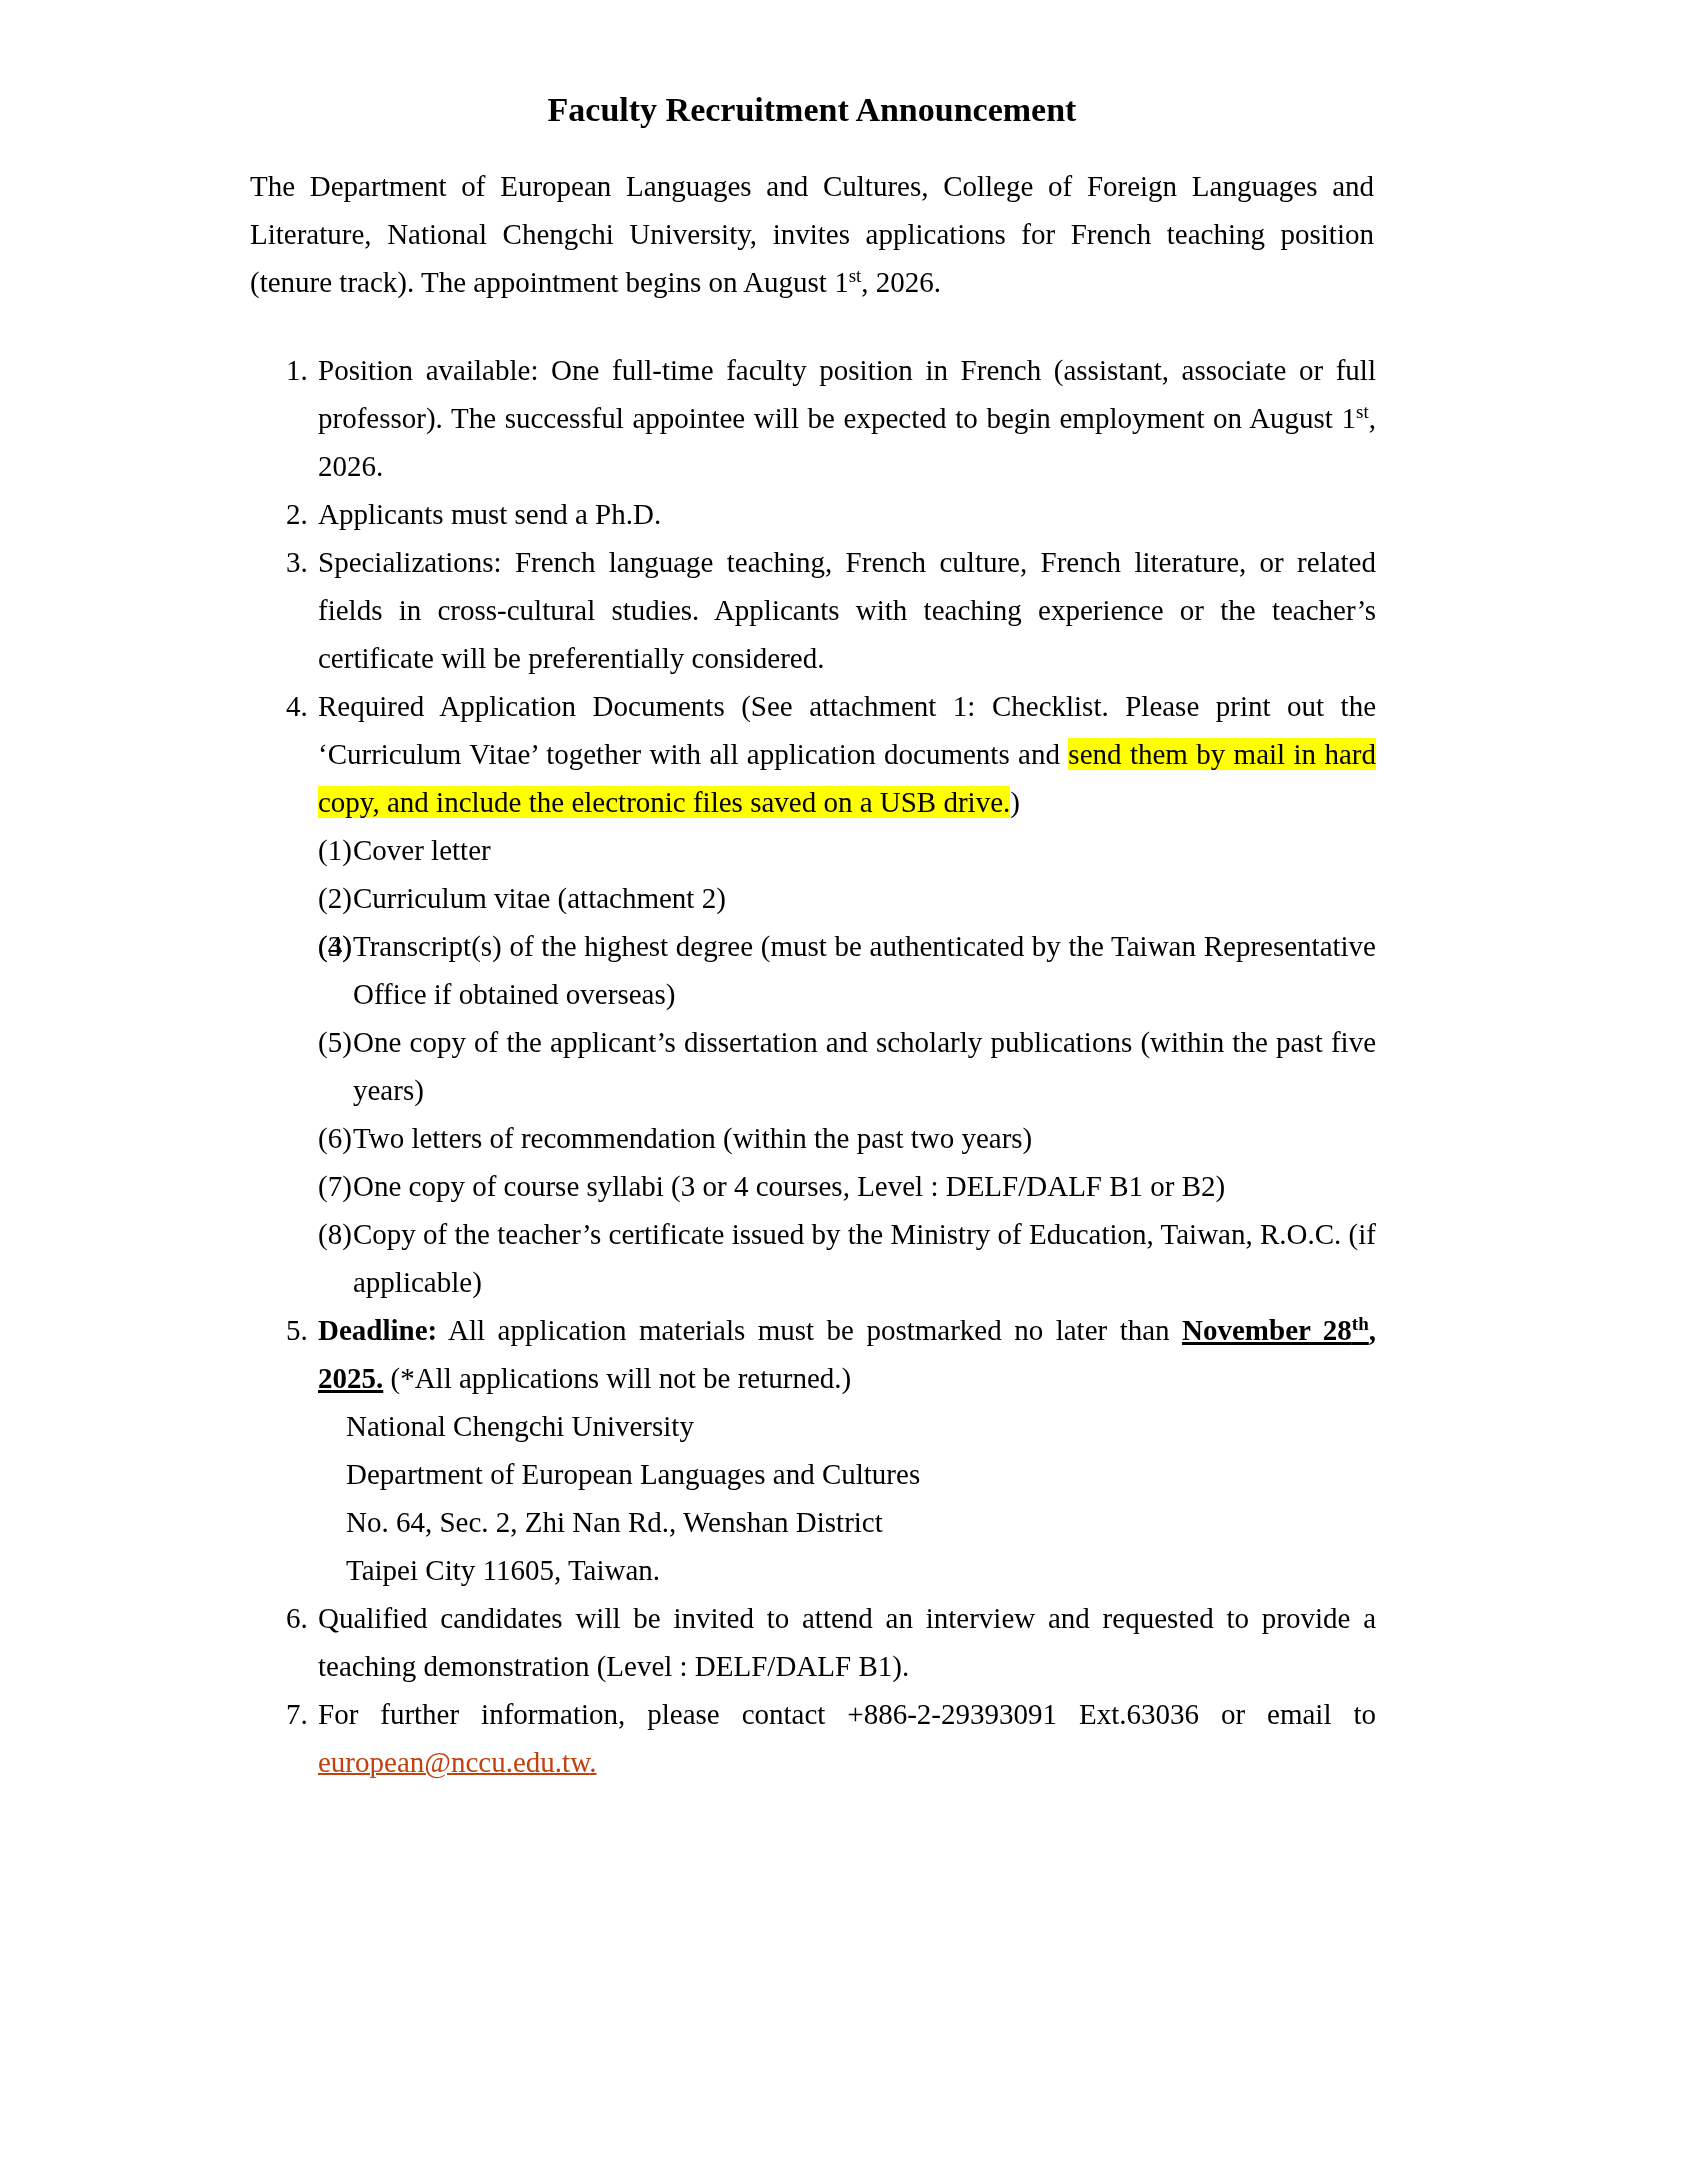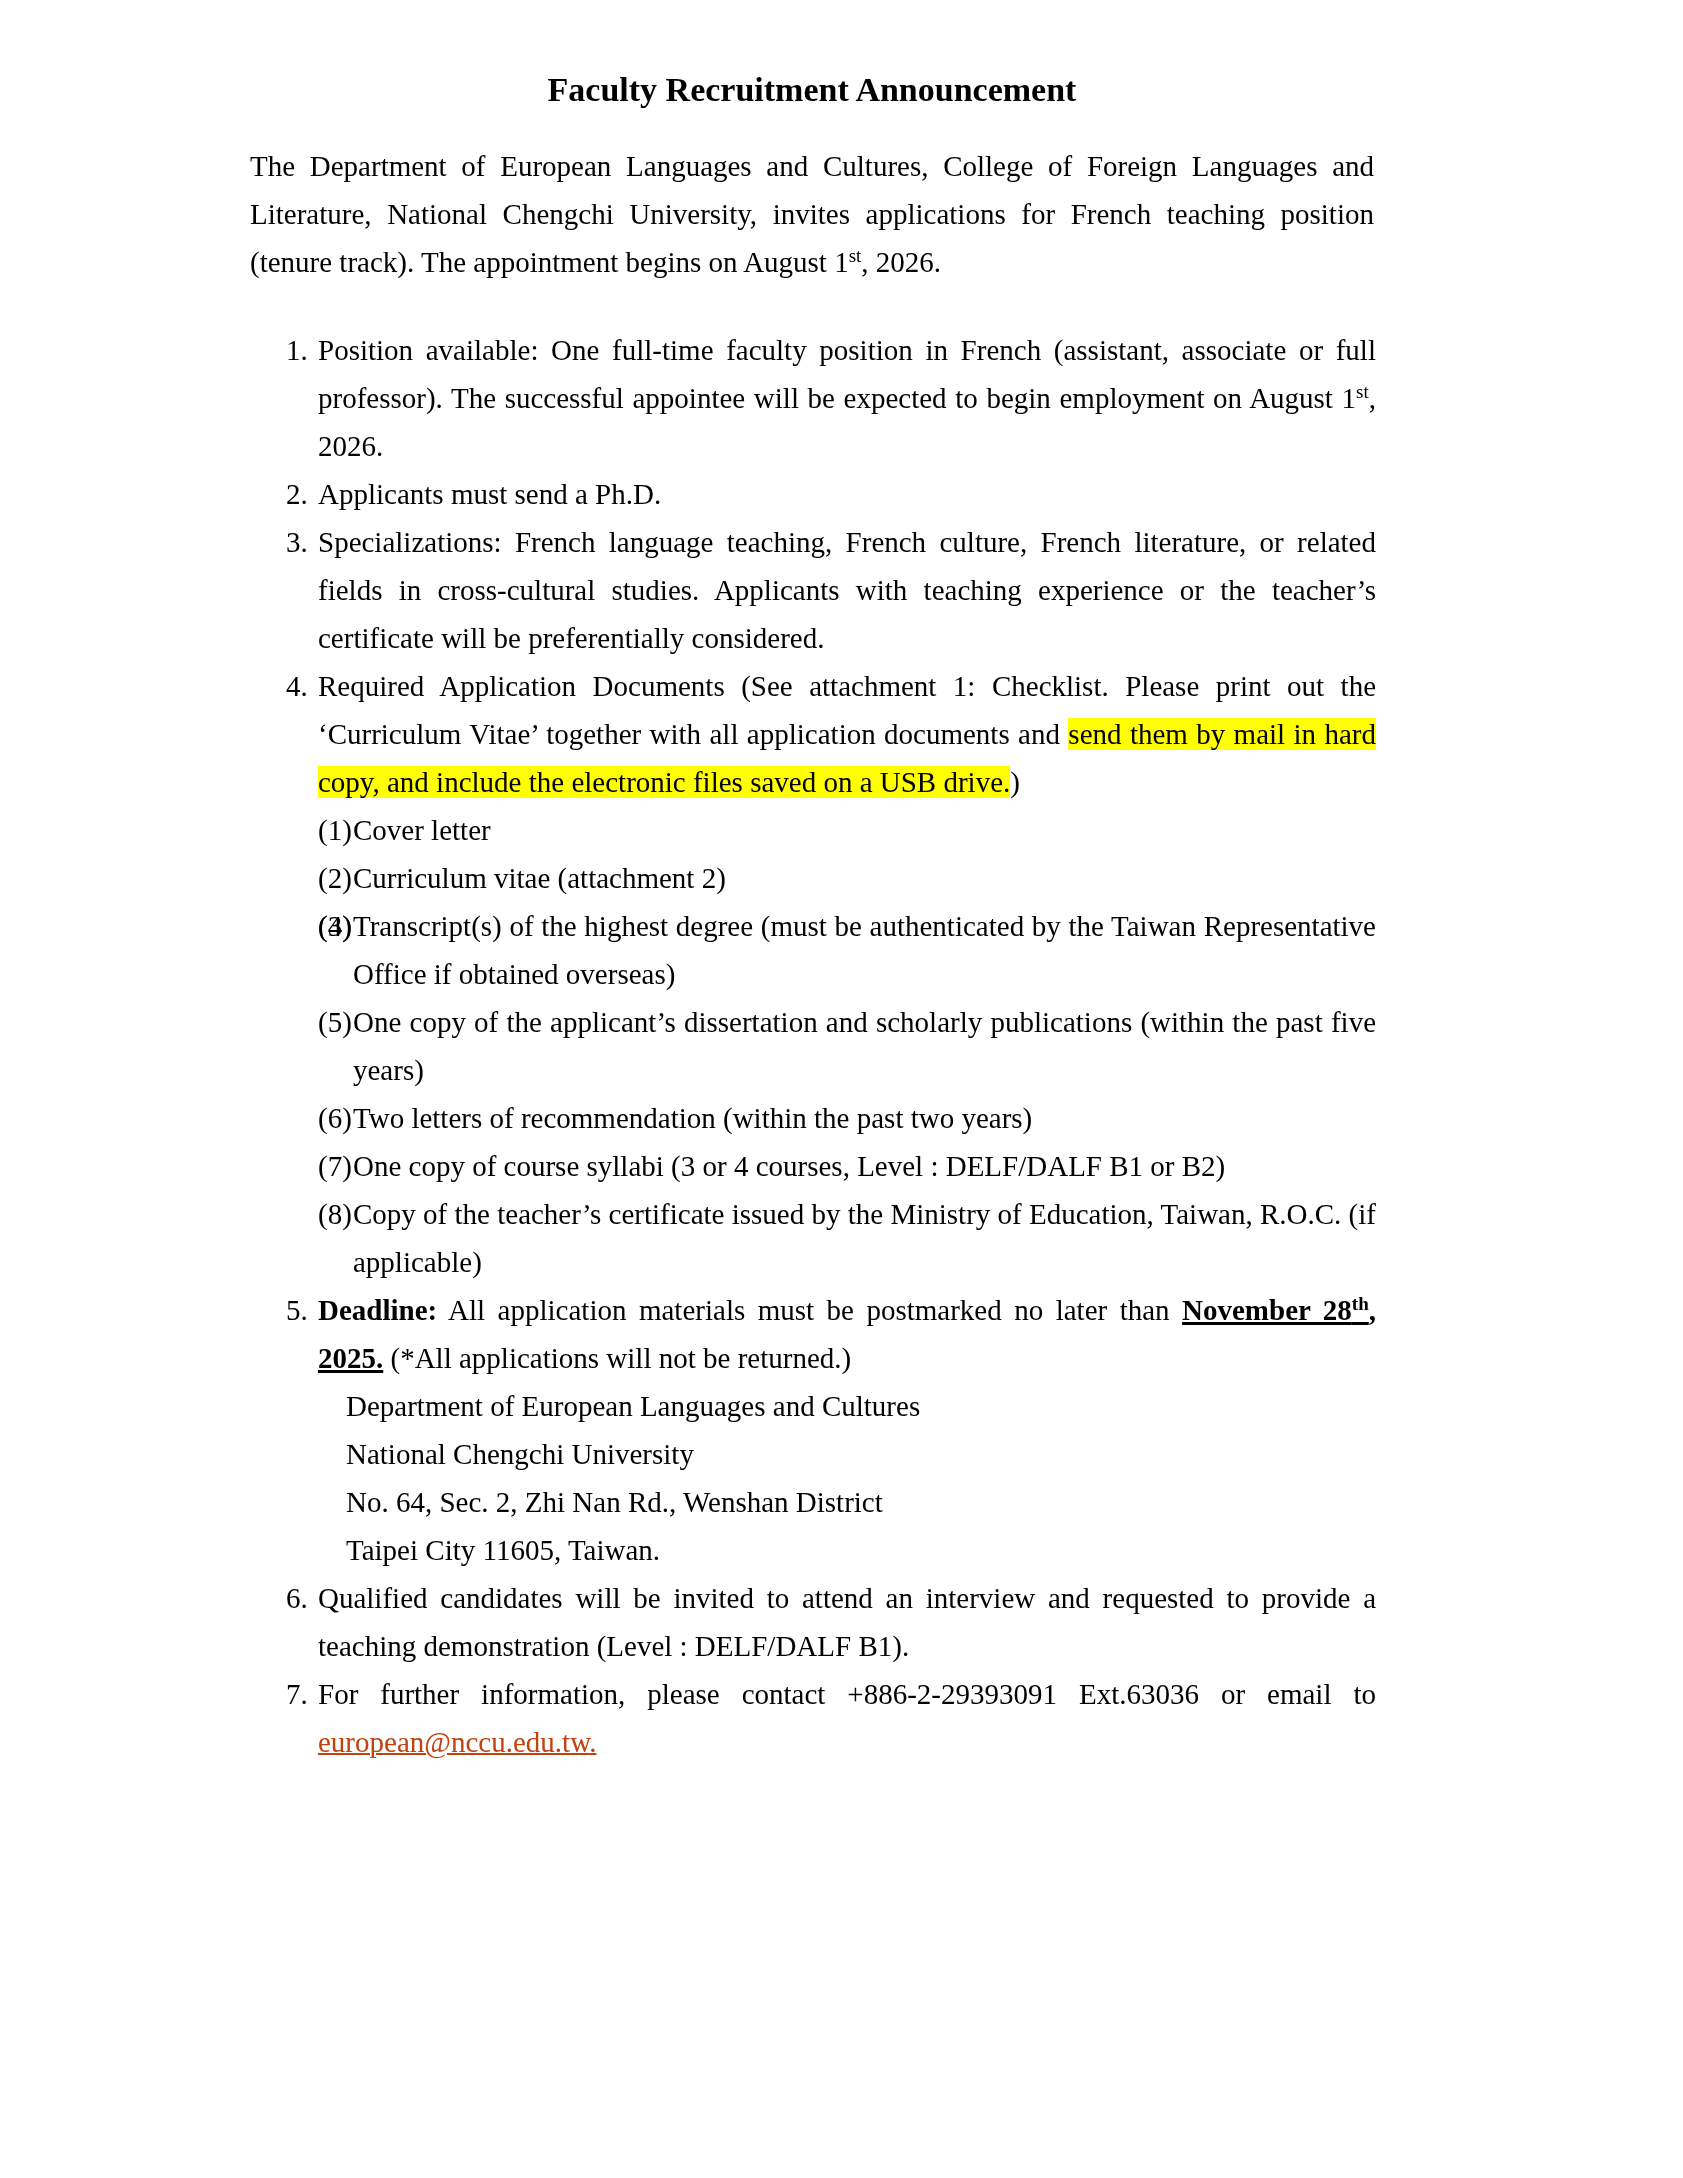--- a/index.html
+++ b/index.html
@@ -10,21 +10,21 @@
     color: #000000;
     font-family: "Liberation Serif", "DejaVu Serif", serif;
     font-size: 29px;
     line-height: 48px;
     overflow: hidden;
   }
   .page {
     box-sizing: border-box;
     width: 1683px;
     height: 2178px;
-    padding: 70px 307px 59px 248px;
+    padding: 90px 307px 59px 248px;
   }
   .title {
     margin: 0 0 32px 0;
     font-size: 34px;
     line-height: 40px;
     font-weight: bold;
     text-align: center;
   }
   .para {
     margin: 2px;
@@ -110,22 +110,22 @@
         <div class="sub-item"><span class="marker">(5)</span><span>One copy of the applicant’s dissertation and scholarly publications (within the past five years)</span></div>
         <div class="sub-item"><span class="marker">(6)</span><span>Two letters of recommendation (within the past two years)</span></div>
         <div class="sub-item"><span class="marker">(7)</span><span>One copy of course syllabi (3 or 4 courses, Level : DELF/DALF B1 or B2)</span></div>
         <div class="sub-item"><span class="marker">(8)</span><span>Copy of the teacher’s certificate issued by the Ministry of Education, Taiwan, R.O.C. (if applicable)</span></div>
       </div>
     </div>
 
     <div class="item">
       <span class="num">5.</span><span class="b">Deadline:</span><span> All application materials must be postmarked no later than </span><span class="bu"><span>November 28</span><sup class="ss">th</sup><span>, 2025.</span></span><span> (*All applications will not be returned.)</span>
       <div class="address-block">
+        <div>National Chengchi University</div>
         <div>Department of European Languages and Cultures</div>
-        <div>National Chengchi University</div>
         <div>No. 64, Sec. 2, Zhi Nan Rd., Wenshan District</div>
         <div>Taipei City 11605, Taiwan.</div>
       </div>
     </div>
 
     <div class="item">
       <span class="num">6.</span><span>Qualified candidates will be invited to attend an interview and requested to provide a teaching demonstration (Level : DELF/DALF B1).</span>
     </div>
 
     <div class="item">

